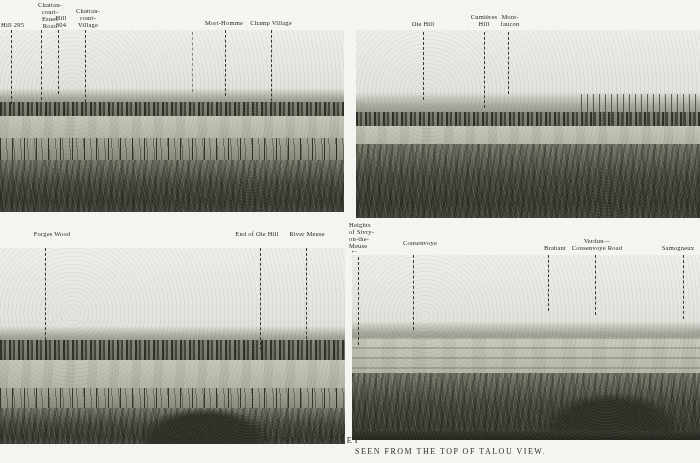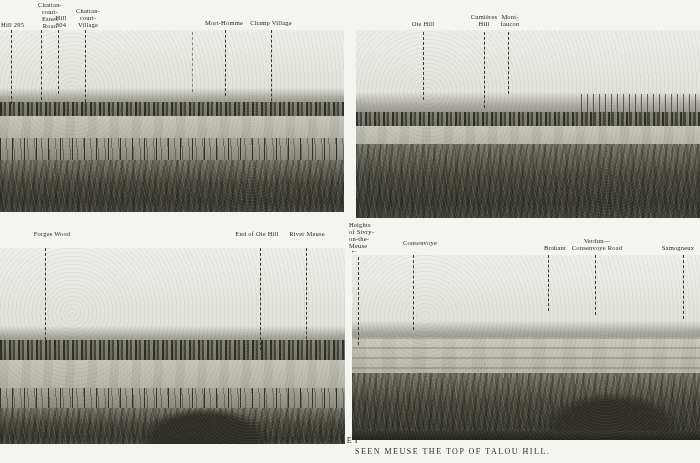--- a/index.html
+++ b/index.html
@@ -139,13 +139,13 @@
 <div class="lab" style="left:556px;top:237px;width:82px">Verdun—
 Consenvoye Road</div>
 <div class="lab" style="left:655px;top:244px;width:46px">Samogneux</div>
 <div class="lead" style="left:358px;top:257px;height:88px"></div>
 <div class="lead" style="left:413px;top:255px;height:75px"></div>
 <div class="lead" style="left:548px;top:255px;height:56px"></div>
 <div class="lead" style="left:595px;top:255px;height:60px"></div>
 <div class="lead" style="left:683px;top:255px;height:64px"></div>
 
 <div class="cap" style="left:148px;top:436px">PANORAMIC VIEW OF THE MEUSE VALLEY</div>
-<div class="cap" style="left:355px;top:447px">SEEN MEUSE THE TOP OF TALOU HILL.</div>
+<div class="cap" style="left:355px;top:447px">SEEN FROM THE TOP OF TALOU VIEW.</div>
 
 </body></html>

